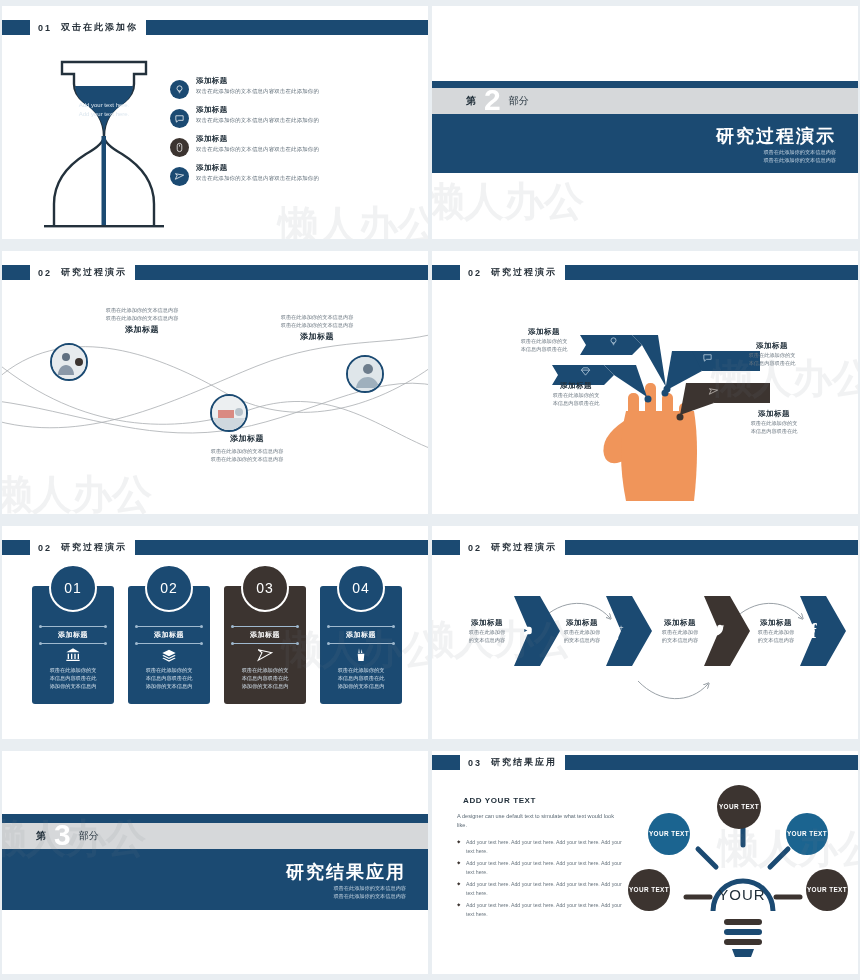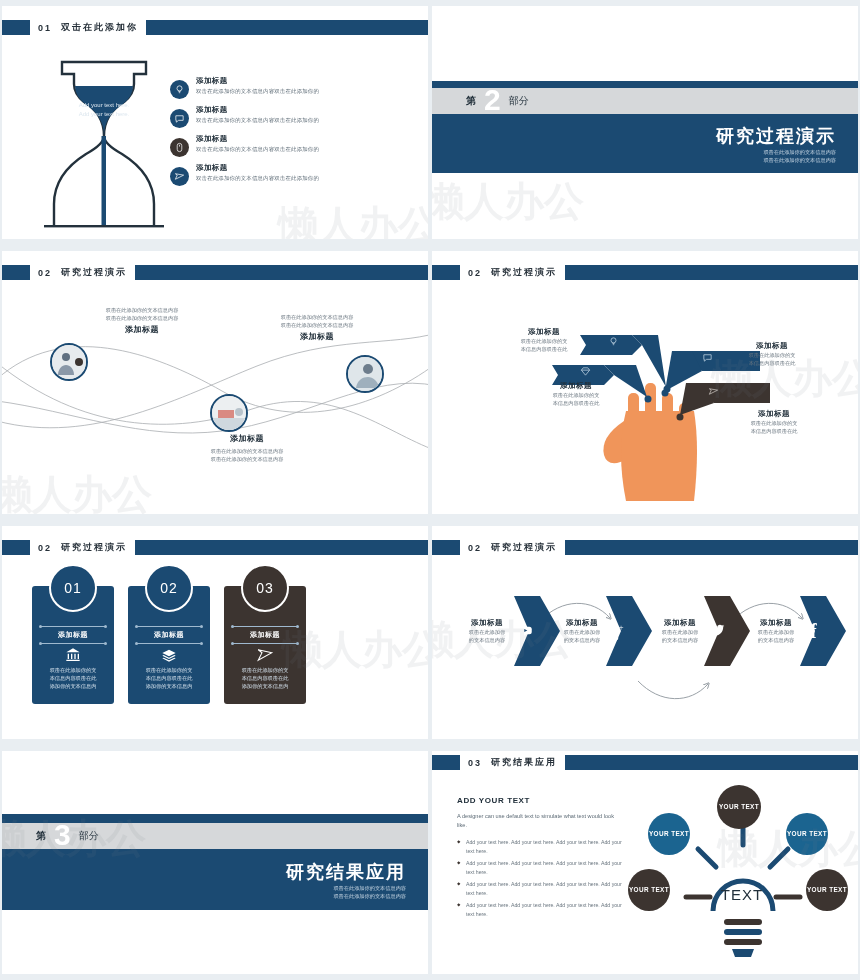--- a/index.html
+++ b/index.html
@@ -56,21 +56,21 @@
   .card .rule:before{left:-1px}.card .rule:after{right:-1px}
   .card .ct{color:#fff;font-size:7px;text-align:center;margin:3px 0 3px;font-weight:bold;letter-spacing:.5px;}
   .card .cicon{text-align:center;color:#fff;height:22px;display:flex;align-items:center;justify-content:center;}
   .card .cd{color:#d4e1ec;font-size:5.2px;line-height:8px;text-align:center;padding:0 7px;}
   .arrlbl{position:absolute;text-align:center;width:74px;}
   .arrlbl .t{font-size:7.5px;font-weight:bold;color:#22303b;letter-spacing:.5px;}
   .arrlbl .d{font-size:5.2px;color:#69757f;line-height:8px;}
 
   
   .ideatxt{position:absolute;left:25px;top:45px;width:168px;}
-  .ideatxt h3{margin:0 0 7px;font-size:8px;color:#22303b;font-weight:bold;letter-spacing:.6px;}
+  .ideatxt h3{margin:0 6px 7px;font-size:8px;color:#22303b;font-weight:bold;letter-spacing:.6px;}
   .ideatxt .lead{margin:0 0 8px;font-size:5.6px;color:#5d6b76;line-height:9px;}
   .ideatxt ul{margin:0;padding:0;list-style:none;}
   .ideatxt li{font-size:5.2px;color:#69757f;line-height:8.5px;padding-left:9px;position:relative;margin-bottom:4px;}
   .ideatxt li:before{content:"\25C6";position:absolute;left:0;top:0;font-size:4.4px;color:#3c3430;}
   .bubbl{position:absolute;border-radius:50%;display:flex;align-items:center;justify-content:center;text-align:center;color:#fff;font-size:6.4px;font-weight:bold;line-height:8px;letter-spacing:.4px;}
 
   .wm{position:absolute;font-size:40px;color:rgba(120,130,140,.10);font-weight:bold;pointer-events:none;user-select:none;}
 </style>
 </head>
 <body>
@@ -357,20 +357,36 @@
         </div>
       </div>
       <div class="card dk">
         <div class="bub">03</div>
         <div class="rule"></div>
         <div class="ct">添加标题</div>
         <div class="rule" style="margin-top:0;"></div>
         <div class="cicon">
           <svg width="18" height="18" viewBox="0 0 24 24" fill="none" stroke="#fff" stroke-width="1.4">
                 <path d="M3 5l18 4-18 10 5-10z"></path>
+              </svg>
+        </div>
+        <div class="cd">
+          <div>双击在此添加你的文</div>
+          <div>本信息内容双击在此</div>
+          <div>添加你的文本信息内</div>
+        </div>
+      </div>
+      <div class="card">
+        <div class="bub">04</div>
+        <div class="rule"></div>
+        <div class="ct">添加标题</div>
+        <div class="rule" style="margin-top:0;"></div>
+        <div class="cicon">
+          <svg width="16" height="16" viewBox="0 0 24 24" fill="#fff">
+                <path d="M7 10h10l-1 11H8zM9 2l1 7H8zm4 1l1 6h-2z"></path>
               </svg>
         </div>
         <div class="cd">
           <div>双击在此添加你的文</div>
           <div>本信息内容双击在此</div>
           <div>添加你的文本信息内</div>
         </div>
       </div>
     </div>
     <div class="wm" style="right:-14px;top:96px;">懒人办公</div>
@@ -488,21 +504,21 @@
         <line x1="58" y1="118" x2="82" y2="118"></line>
         <line x1="148" y1="118" x2="172" y2="118"></line>
       </g>
 
       <path d="M85 132 A30 30 0 1 1 145 132" fill="none" stroke="#1b4a72" stroke-width="5"></path>
       <rect x="96" y="140" width="38" height="6" rx="3" fill="#3c3430"></rect>
       <rect x="96" y="150" width="38" height="6" rx="3" fill="#1b4a72"></rect>
       <rect x="96" y="160" width="38" height="6" rx="3" fill="#3c3430"></rect>
       <path d="M104 170 h22 l-3 8 h-16 z" fill="#1b4a72"></path>
     </svg>
-    <div style="position:absolute;left:275px;top:135px;width:70px;text-align:center;font-size:15px;color:#22303b;letter-spacing:1px;">TEXT</div>
+    <div style="position:absolute;left:275px;top:135px;width:70px;text-align:center;font-size:15px;color:#22303b;letter-spacing:1px;">YOUR</div>
 
     <div class="bubbl" style="left:285px;top:34px;width:44px;height:44px;background:#3c3430;">
           <span>YOUR TEXT</span>
         </div>
     <div class="bubbl" style="left:216px;top:62px;width:42px;height:42px;background:#1b6490;">
           <span>YOUR TEXT</span>
         </div>
     <div class="bubbl" style="left:354px;top:62px;width:42px;height:42px;background:#1b6490;">
           <span>YOUR TEXT</span>
         </div>

